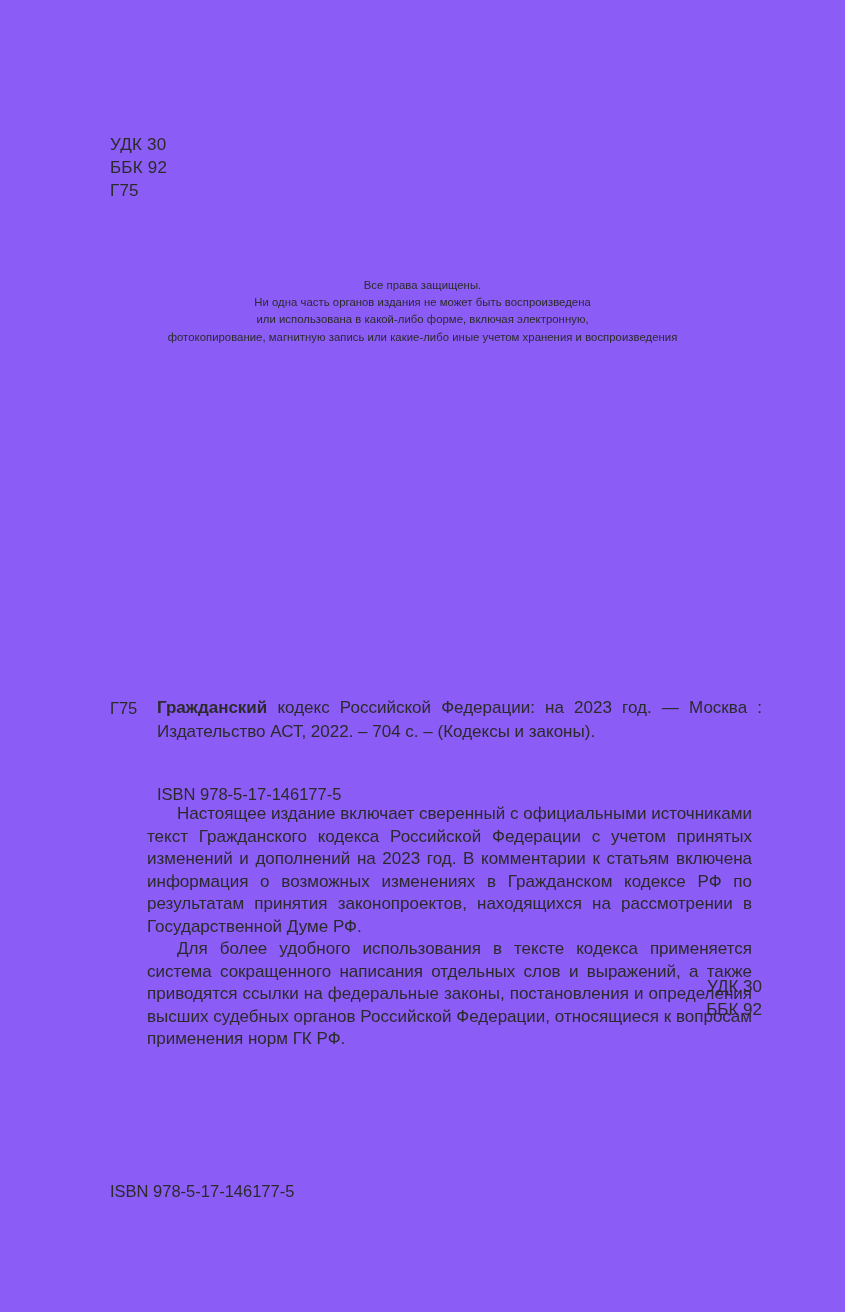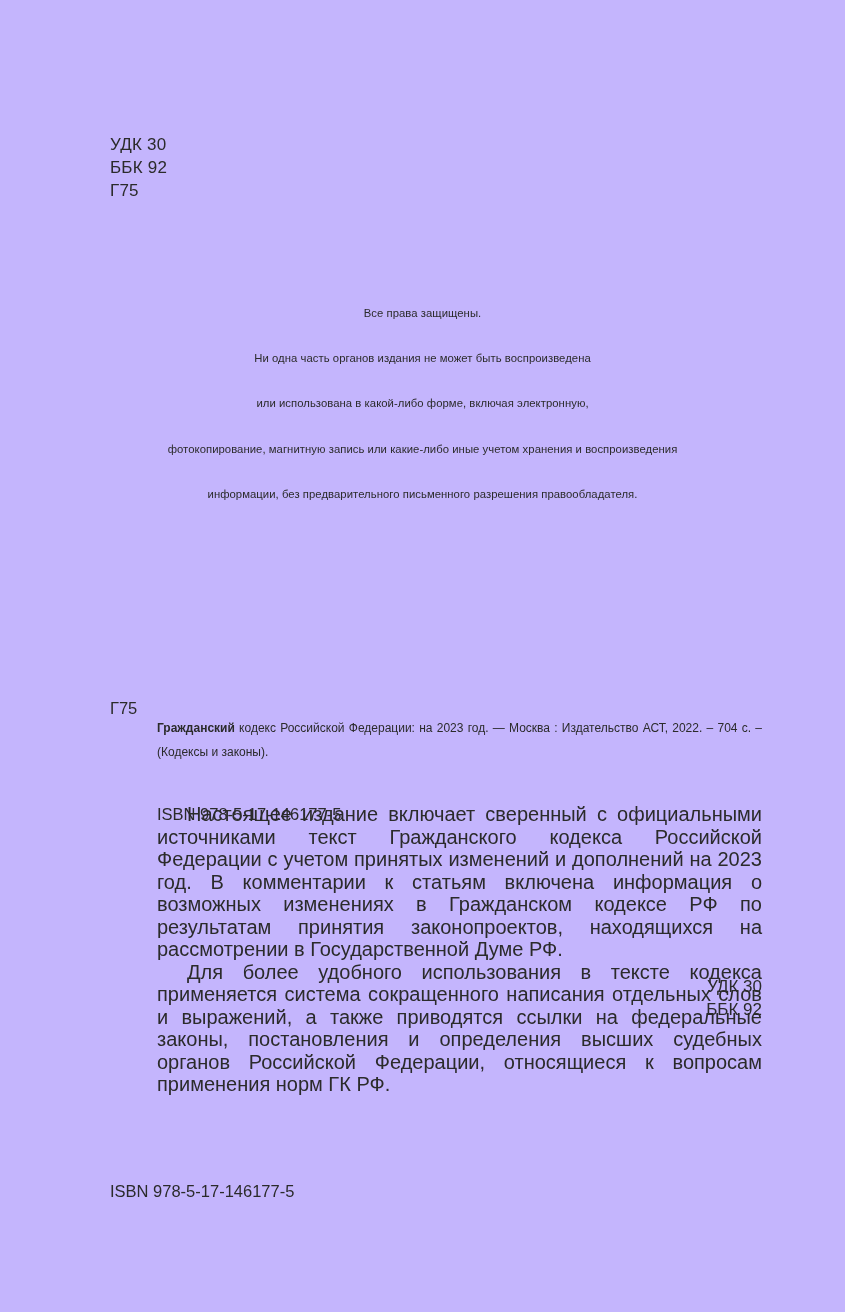--- a/index.html
+++ b/index.html
@@ -4,21 +4,21 @@
 <style>
   html, body {
     margin: 0;
     padding: 0;
     background: #ffffff;
   }
   .page {
     position: relative;
     width: 845px;
     height: 1312px;
-    background: #c4b5fd;
+    background: #8b5cf6;
     color: #2b2b2b;
     font-family: "Liberation Sans", sans-serif;
     overflow: hidden;
   }
 
   
   .class-codes {
     position: absolute;
     left: 110px;
     top: 133px;
@@ -32,63 +32,62 @@
   .rights {
     position: absolute;
     left: 0;
     right: 0;
     top: 277px;
     text-align: center;
     font-size: 11.3px;
     line-height: 17.2px;
     letter-spacing: 0.05px;
   }
-  .rights div { white-space: pre; margin-top: 28px; }
+  .rights div { white-space: pre; }
 
   
   .biblio {
     position: absolute;
     left: 110px;
     top: 696px;
     width: 652px;
   }
   .biblio-row {
     display: flex;
     align-items: flex-start;
   }
   .biblio-code {
     flex: 0 0 47px;
     font-size: 16.5px;
     line-height: 24px;
   }
   .biblio-text {
     flex: 1 1 auto;
-    font-size: 12px;
+    font-size: 17px;
     line-height: 24px;
     text-align: justify;
     text-justify: inter-word;
     hyphens: manual;
-    margin-top: 20px;
   }
   .biblio-text b { font-weight: 700; }
 
   .biblio-isbn {
     margin-left: 47px;
     margin-top: 38px;
     font-size: 16.5px;
     line-height: 24px;
   }
 
   
   .annotation {
     position: absolute;
-    left: 157px;
+    left: 147px;
     top: 803px;
     width: 605px;
-    font-size: 20px;
+    font-size: 17px;
     line-height: 22.5px;
   }
   .annotation p {
     margin: 0;
     text-indent: 30px;
     text-align: justify;
     text-justify: inter-word;
   }
 
   
@@ -124,21 +123,20 @@
     <div>УДК 30</div>
     <div>ББК 92</div>
     <div>Г75</div>
   </div>
 
   <div class="rights">
     <div>Все права защищены.</div>
     <div>Ни одна часть органов издания не может быть воспроизведена</div>
     <div>или использована в какой-либо форме, включая электронную,</div>
     <div>фотокопирование, магнитную запись или какие-либо иные учетом хранения и воспроизведения</div>
-    <div>информации, без предварительного письменного разрешения правообладателя.</div>
   </div>
 
   <div class="biblio">
     <div class="biblio-row">
       <div class="biblio-code">Г75</div>
       <div class="biblio-text"><b>Гражданский</b><span> кодекс Российской Федерации: на 2023 год. — Москва : Издательство АСТ, 2022. – 704 с. – (Кодексы и законы).</span></div>
     </div>
     <div class="biblio-isbn">ISBN 978-5-17-146177-5</div>
   </div>
 

